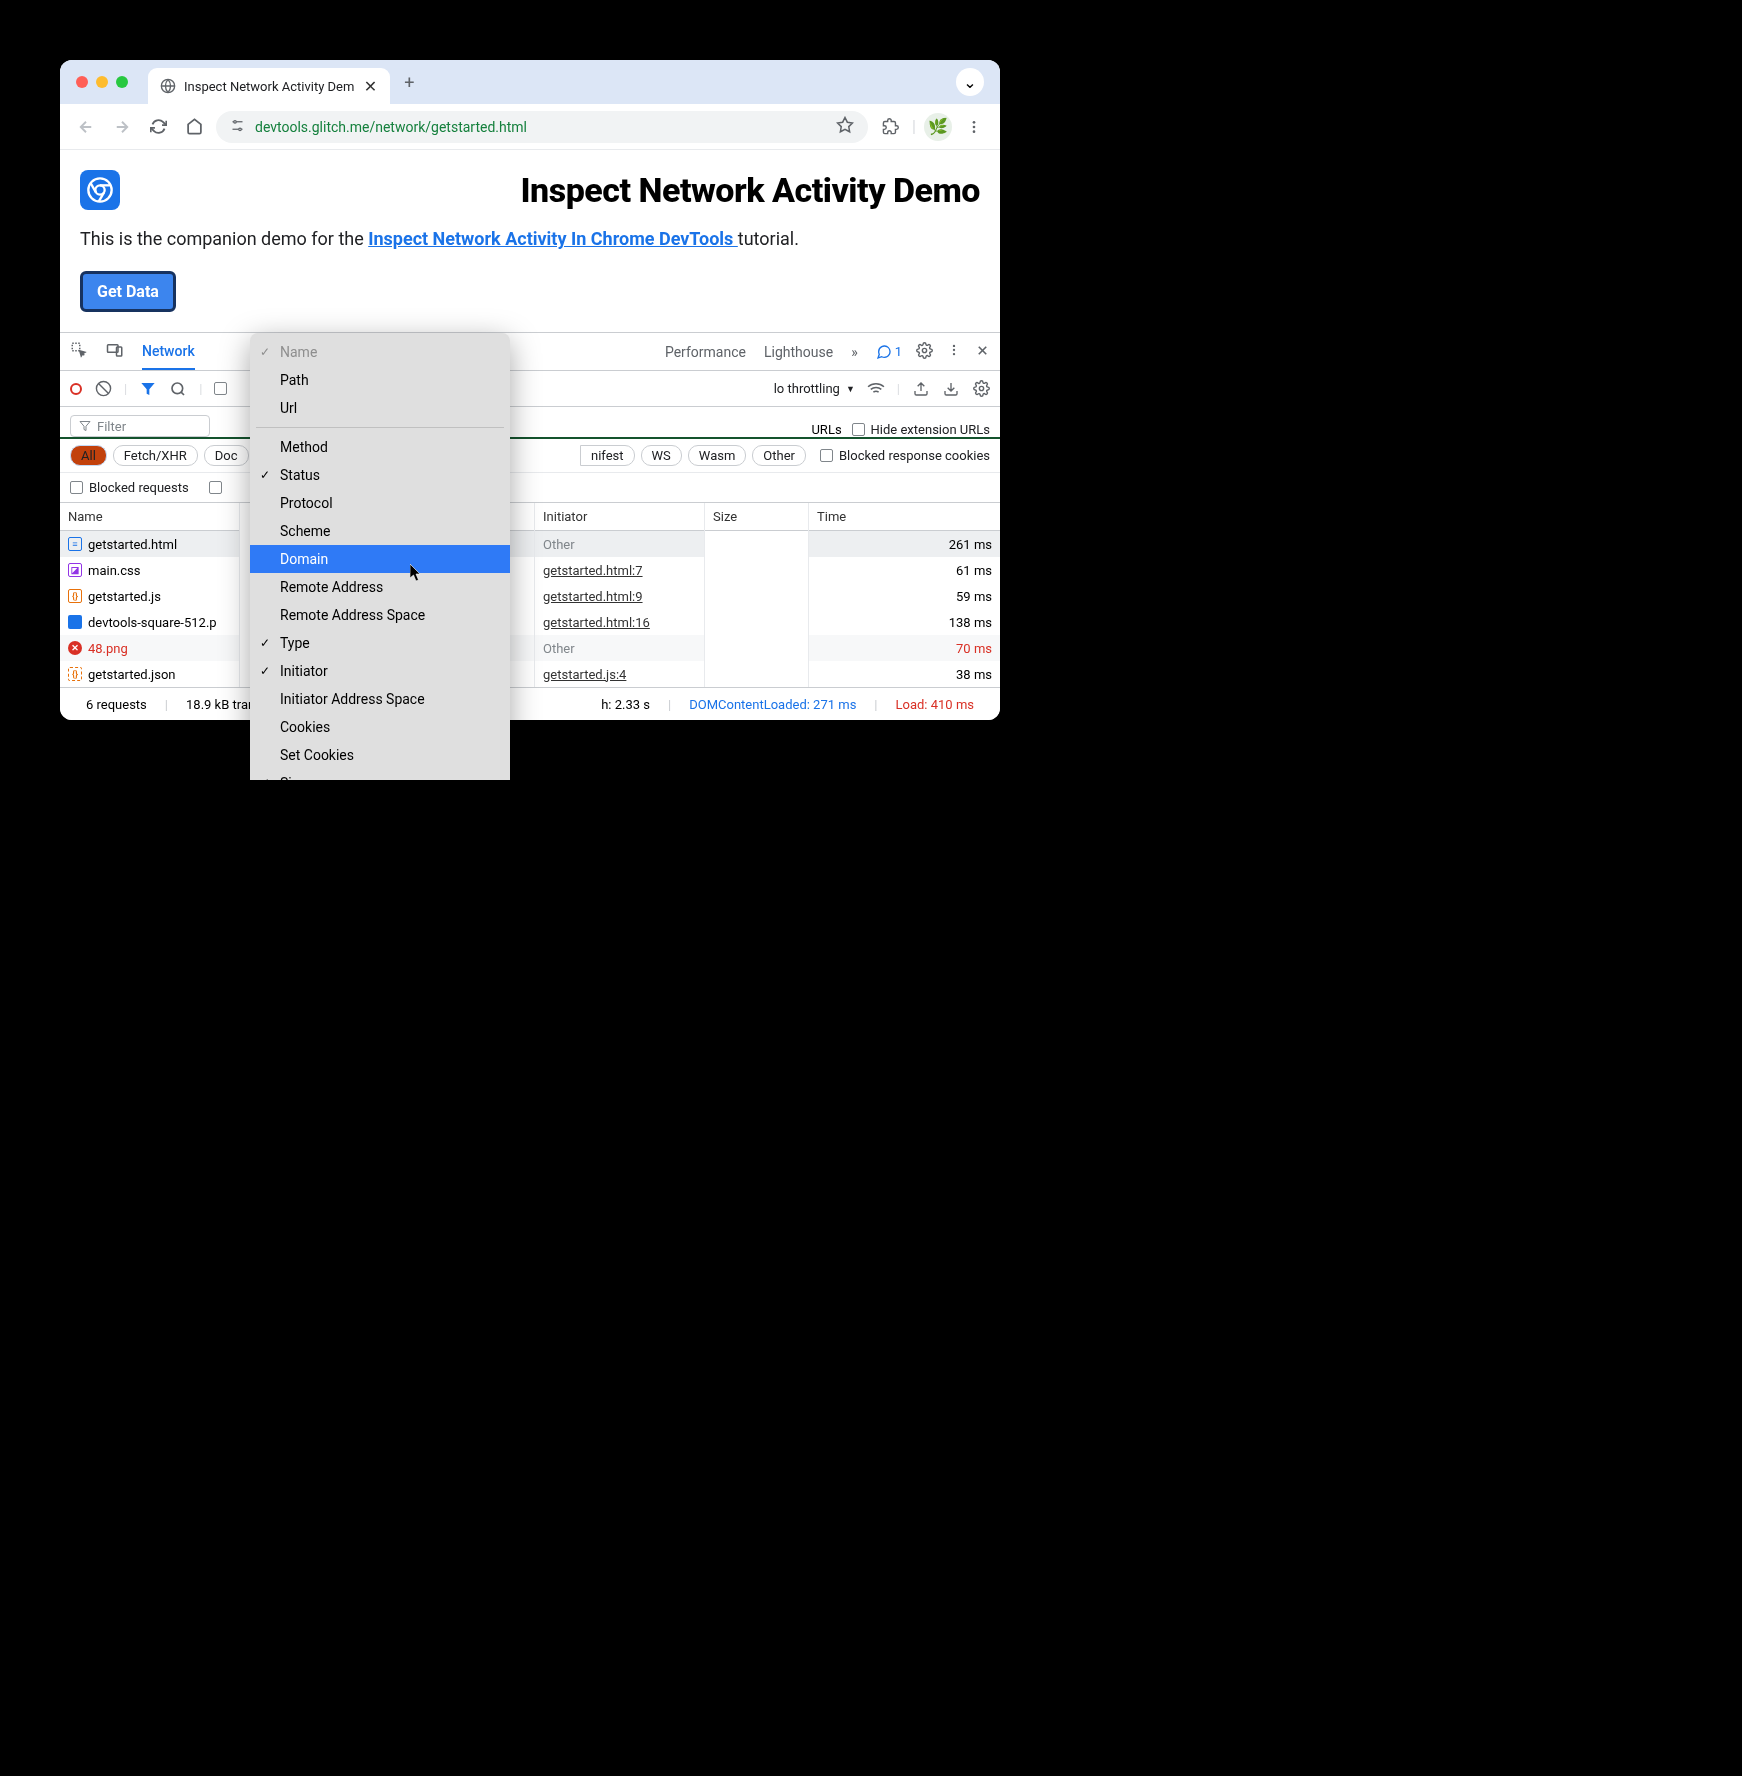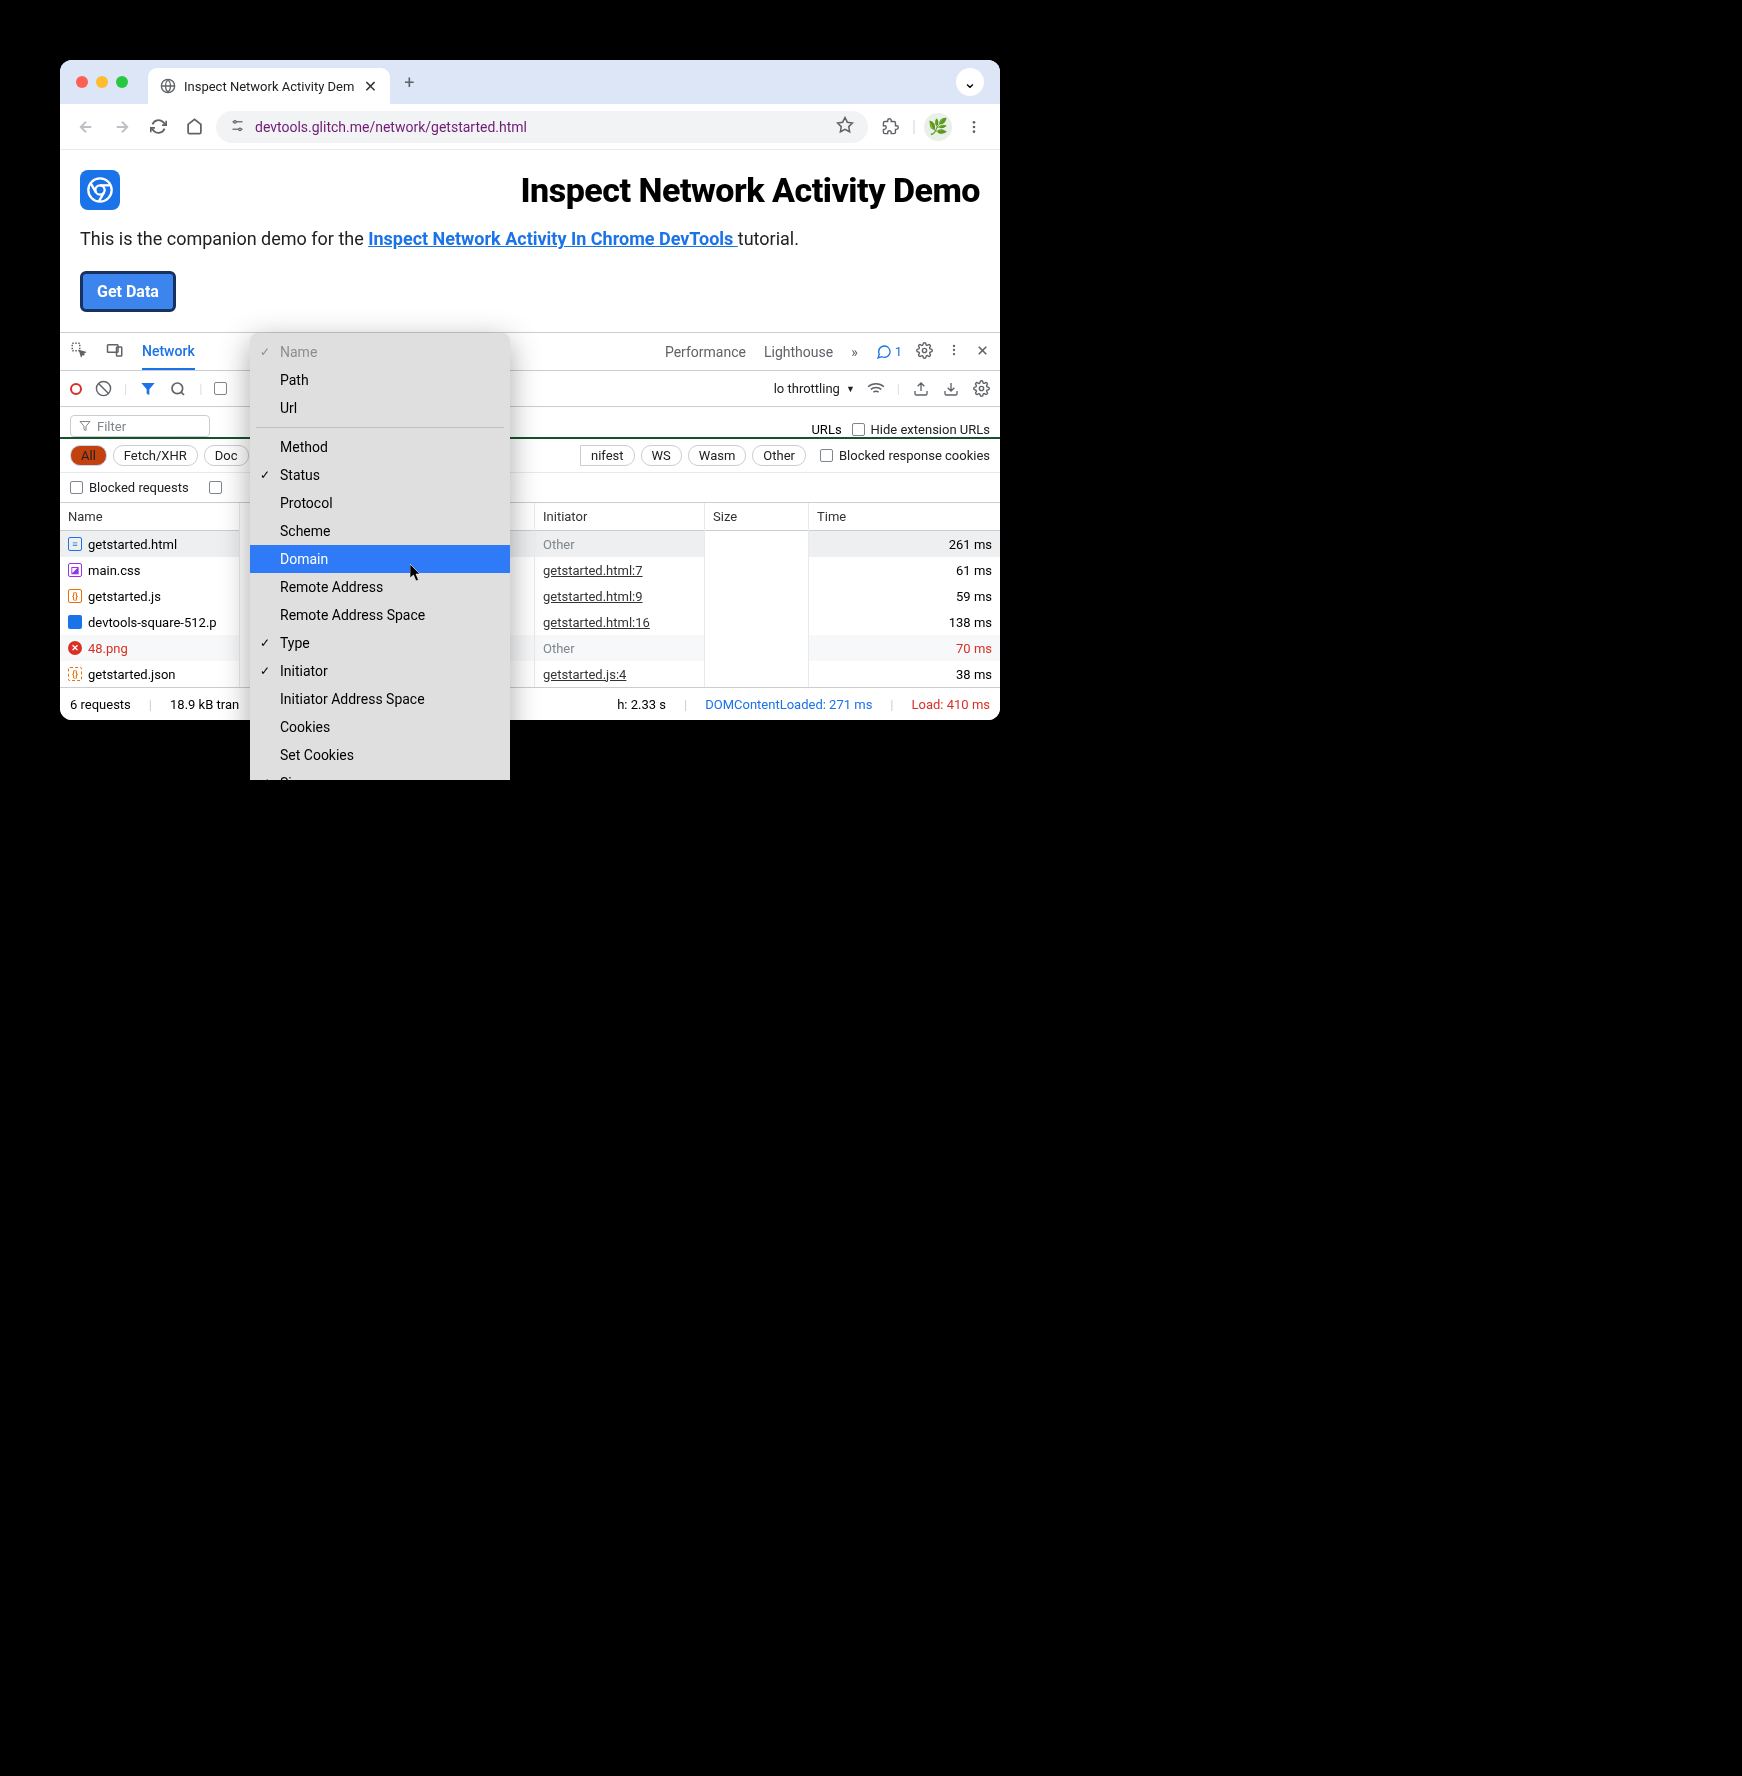--- a/index.html
+++ b/index.html
@@ -16,21 +16,21 @@
     .tab { background: #fff; height: 36px; margin-left: 20px; padding: 0 12px; border-radius: 9px 9px 0 0; display: flex; align-items: center; gap: 8px; position: relative; top: 4px; }
     .tab-icon { width: 16px; height: 16px; color: #5f6368; display: flex; align-items: center; justify-content: center; }
     .tab-title { font-size: 13px; color: #202124; max-width: 200px; white-space: nowrap; overflow: hidden; }
     .tab-close { width: 16px; height: 16px; display: flex; align-items: center; justify-content: center; cursor: pointer; font-size: 16px; color: #333; }
     .new-tab { margin-left: 6px; font-size: 18px; color: #5f6368; cursor: pointer; padding: 4px 8px; }
     .window-menu { margin-left: auto; width: 28px; height: 28px; background: #fff; border-radius: 50%; display: flex; align-items: center; justify-content: center; cursor: pointer; }
     
     .toolbar { background: #fff; height: 46px; display: flex; align-items: center; padding: 0 12px; gap: 8px; border-bottom: 1px solid #e8eaed; }
     .tb-btn { width: 28px; height: 28px; display: flex; align-items: center; justify-content: center; cursor: pointer; color: #5f6368; border-radius: 50%; }
     .tb-btn.disabled { color: #bdc1c6; }
-    .address-bar { flex: 1; background: #f1f3f4; height: 32px; border-radius: 16px; display: flex; align-items: center; padding: 0 14px; gap: 10px; font-size: 14px; color: #701a75; }
+    .address-bar { flex: 1; background: #f1f3f4; height: 32px; border-radius: 16px; display: flex; align-items: center; padding: 0 14px; gap: 10px; font-size: 14px; color: #15803d; }
     .addr-icon { color: #5f6368; font-size: 14px; }
     .star-btn { margin-left: auto; color: #5f6368; cursor: pointer; }
     
     .page-content { background: #fff; padding: 20px; }
     .page-logo-title { display: flex; align-items: center; gap: 13px; justify-content: space-between; }
     .chrome-icon { width: 40px; height: 40px; background: #1a73e8; border-radius: 8px; display: flex; align-items: center; justify-content: center; }
     .page-h1 { font-size: 34px; font-weight: 800; letter-spacing: -0.5px; }
     .page-desc { margin-top: 18px; font-size: 18px; color: #202124; }
     .page-link { color: #1a73e8; text-decoration: underline; font-weight: 700; }
     .get-data-btn { margin-top: 22px; background: #3c85ee; border: 3px solid #17325f; color: #fff; font-size: 16px; font-weight: 700; padding: 8px 14px; border-radius: 6px; cursor: pointer; }
@@ -79,21 +79,21 @@
     .ico-doc { border: 1.5px solid #1a73e8; color: #1a73e8; }
     .ico-css { border: 1.5px solid #9334e6; color: #9334e6; }
     .ico-js { border: 1.5px solid #e8710a; color: #e8710a; }
     .ico-img { background: #1a73e8; }
     .ico-err { background: #d93025; border-radius: 50%; color: #fff; }
     .ico-json { border: 1.5px solid #e8710a; color: #e8710a; border-style: dashed; }
     .red-text { color: #d93025; }
     .link-text { text-decoration: underline; color: #333; cursor: pointer; }
     .gray-text { color: #80868b; }
     
-    .dt-status { height: 32px; display: flex; align-items: center; padding: 0 10px; gap: 18px; background: #fff; font-size: 13px; border-radius: 0 0 12px 12px; }
+    .dt-status { height: 32px; display: flex; align-items: center; padding: 0 26px; gap: 18px; background: #fff; font-size: 13px; border-radius: 0 0 12px 12px; }
     .status-sep { color: #cacdd1; }
     .dcl { color: #1a73e8; }
     .load { color: #d93025; }
     
     .context-menu { position: absolute; top: 0; left: 190px; width: 260px; background: #dfdfdf; border-radius: 8px; box-shadow: 0 8px 30px rgba(0,0,0,0.35); padding: 5px 0; z-index: 100; font-size: 14px; }
     .cm-item { height: 28px; display: flex; align-items: center; padding: 0 12px 0 30px; position: relative; cursor: pointer; }
     .cm-item.disabled { color: #8e8e8e; }
     .cm-item.highlighted { background: #2f7af6; color: #fff; }
     .cm-check { position: absolute; left: 10px; top: 50%; transform: translateY(-50%); font-size: 12px; }
     .cm-arrow { margin-left: auto; font-size: 11px; color: #5a5a5a; }

